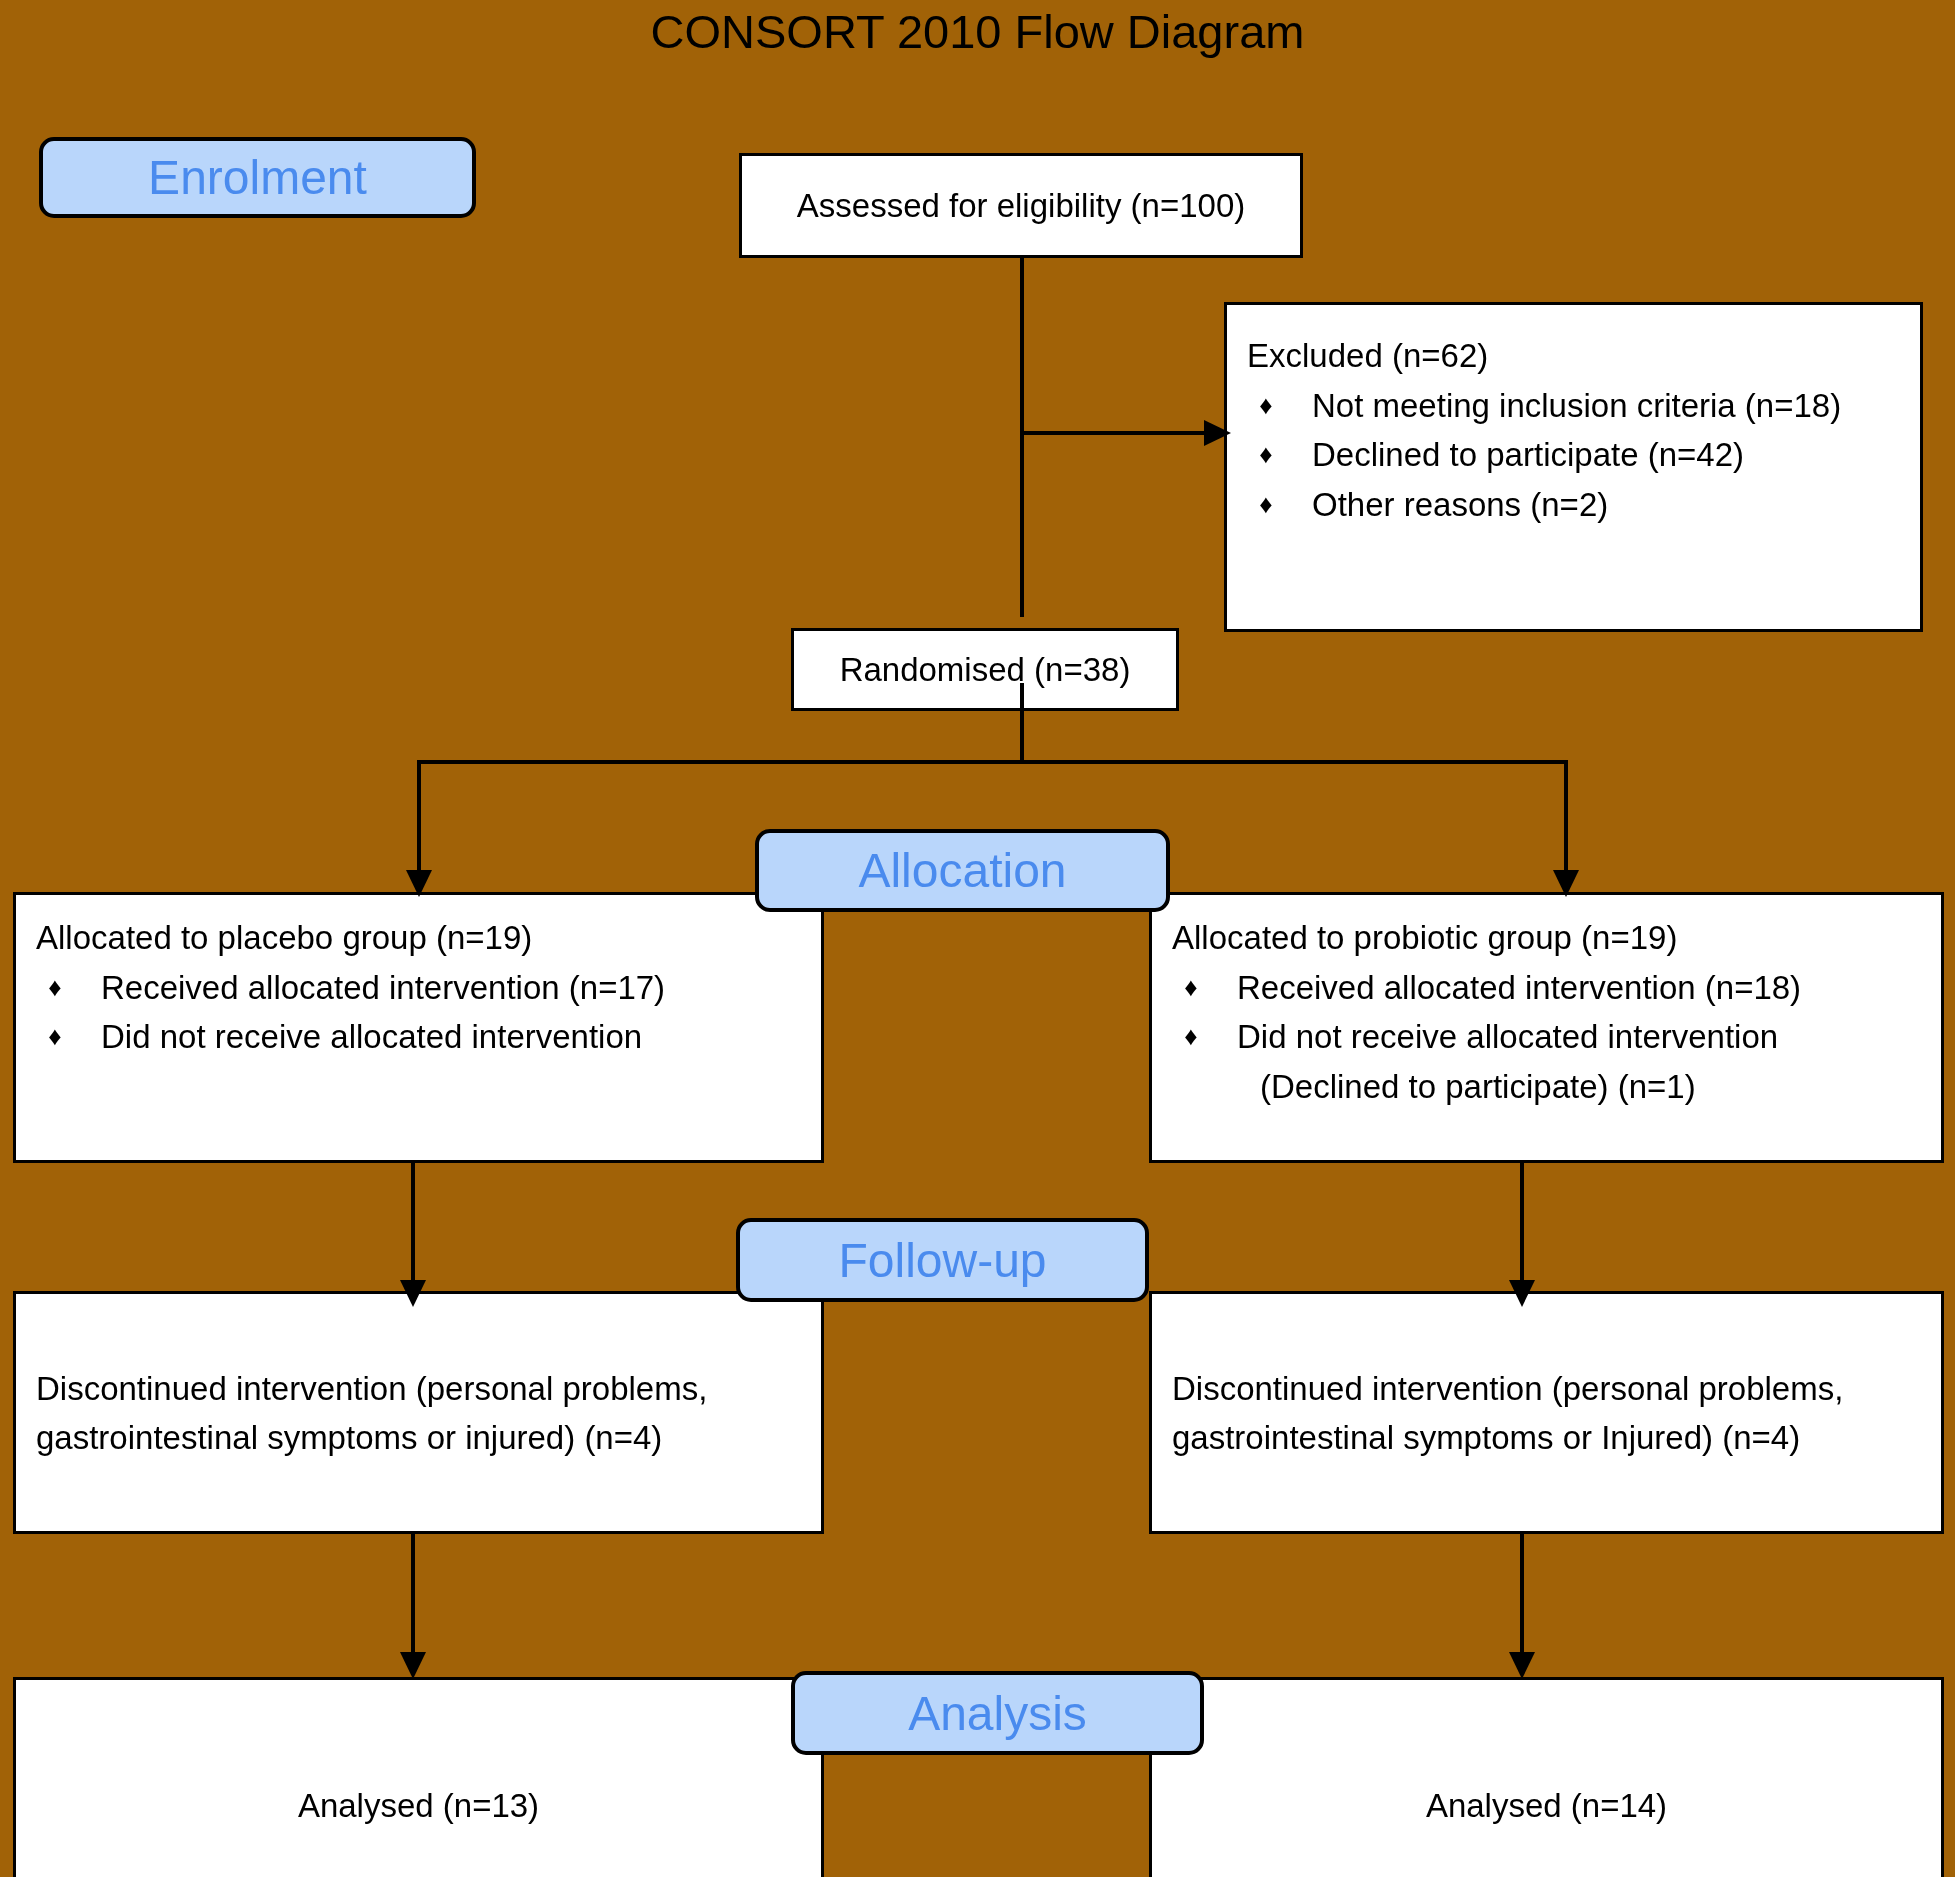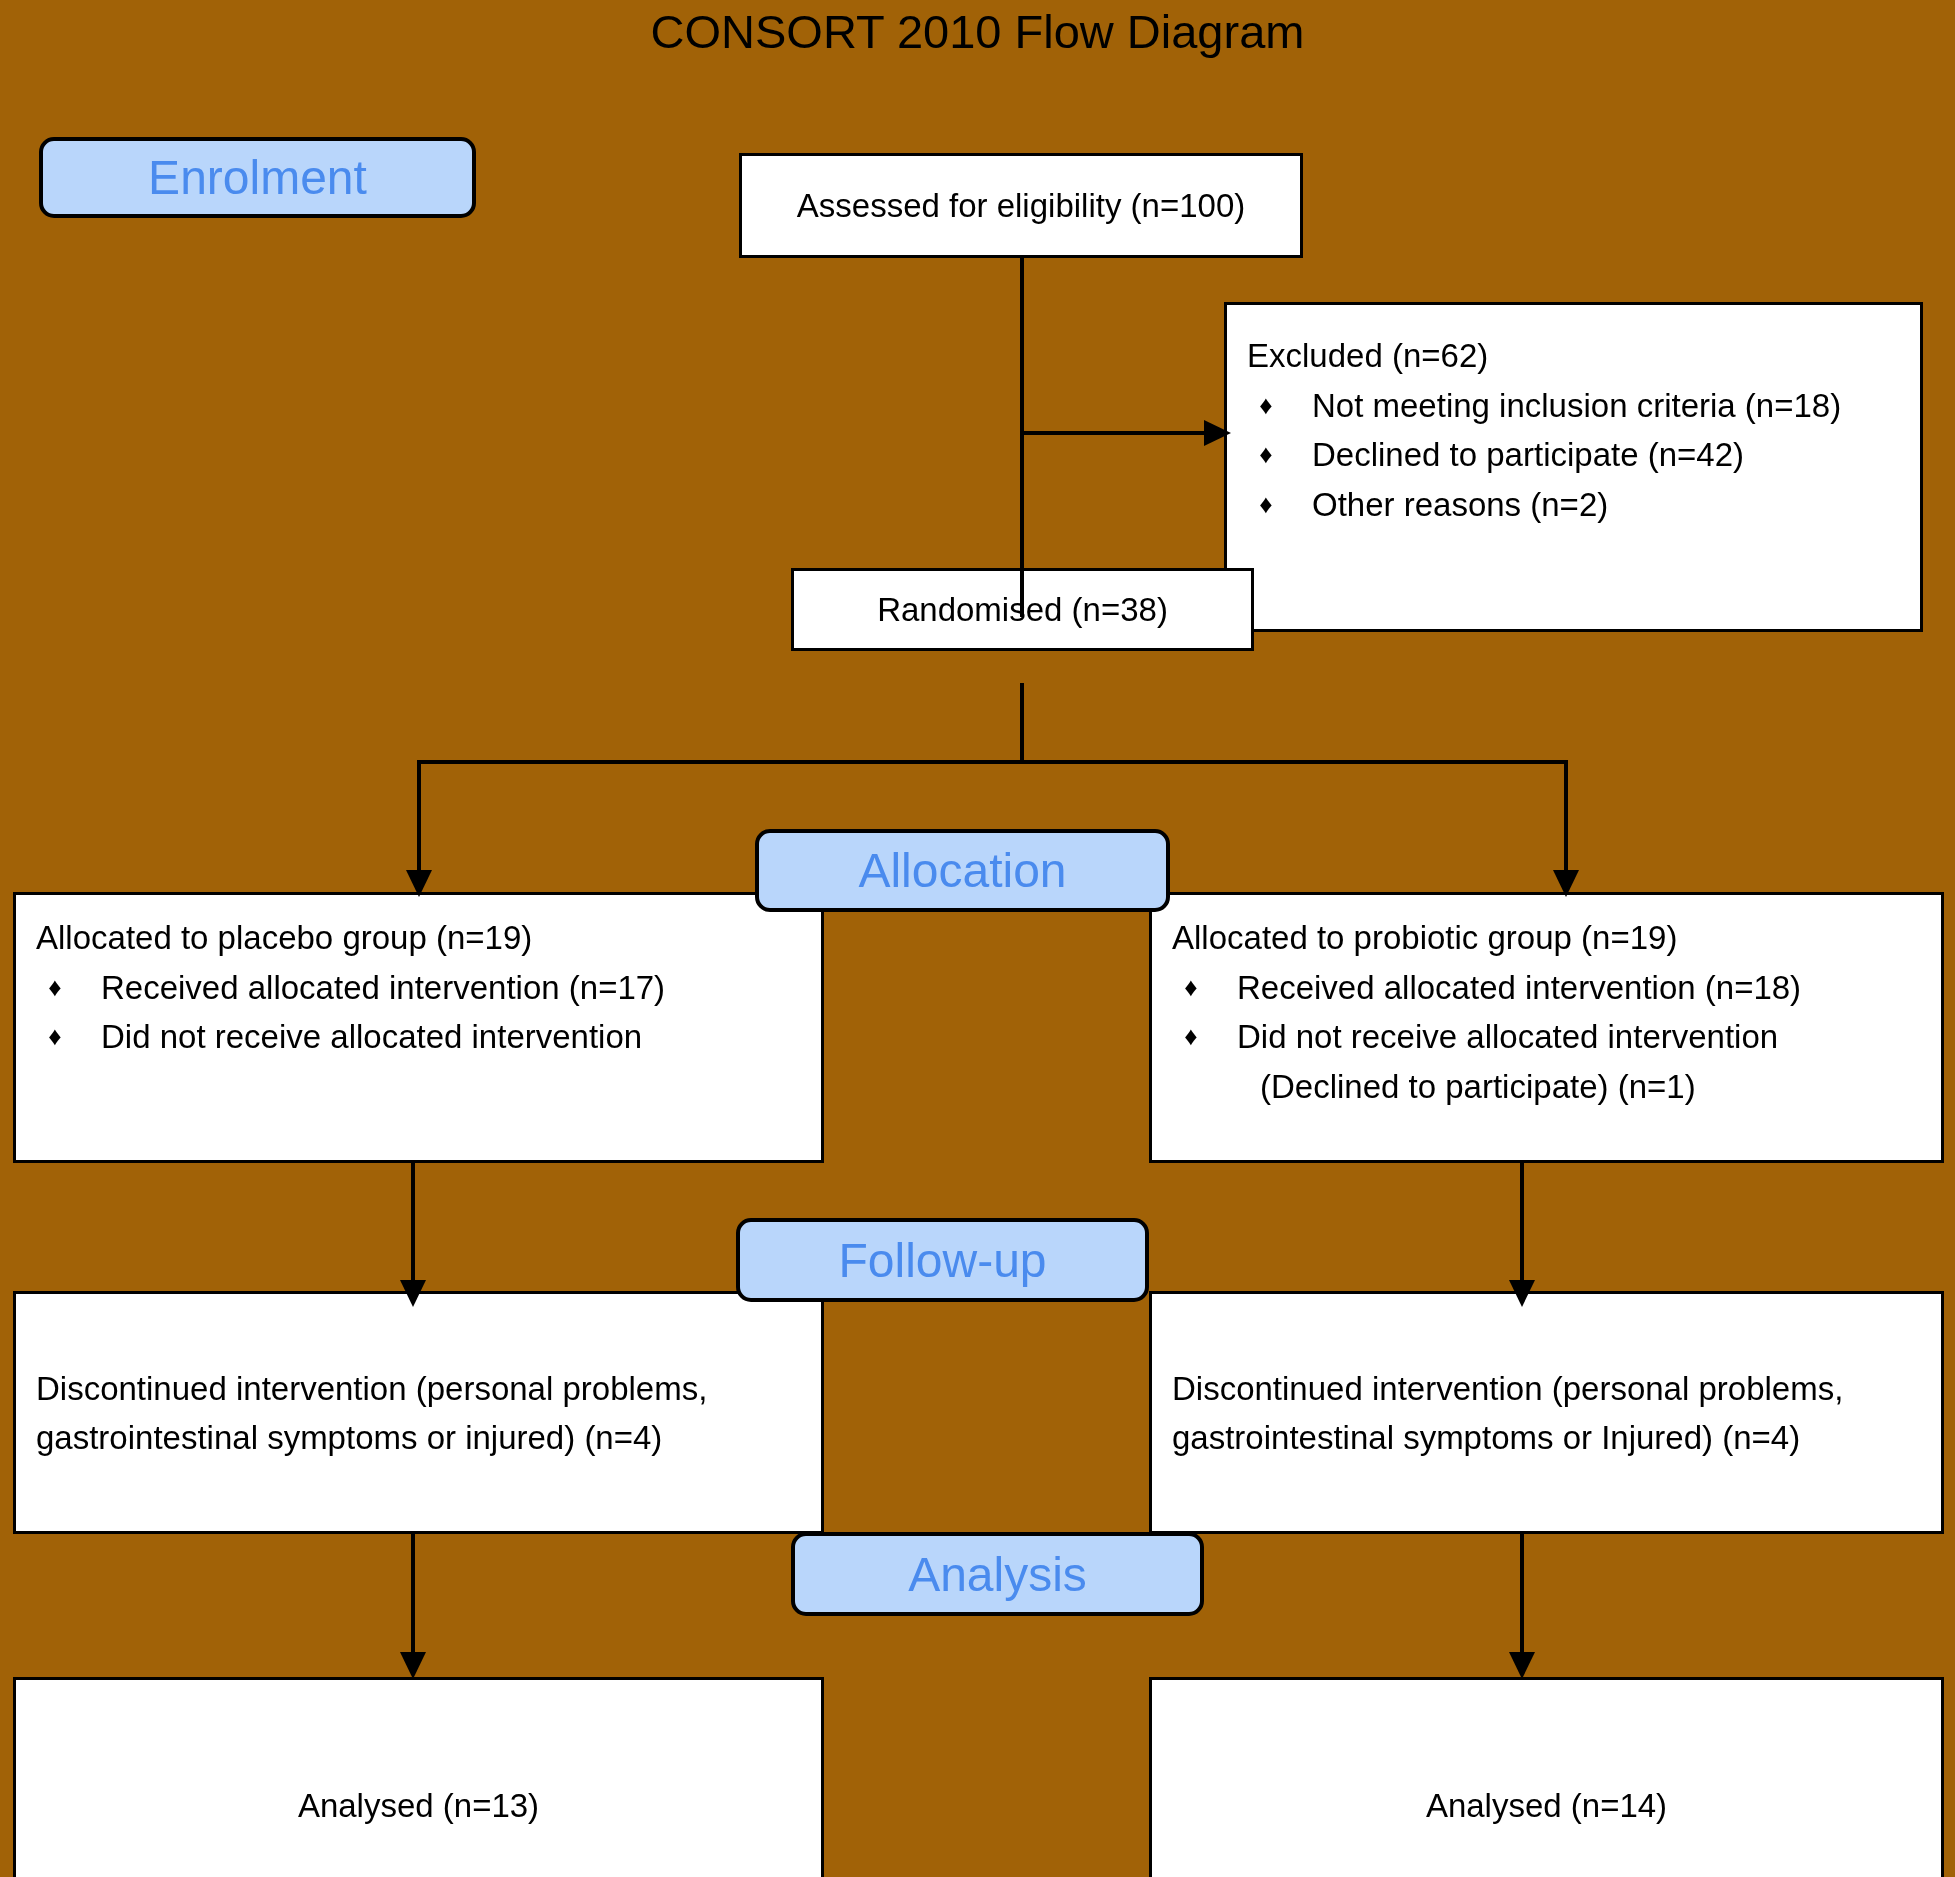--- a/index.html
+++ b/index.html
@@ -150,21 +150,21 @@
           <span class="cont">Declined to participate (n=42)</span>
         </li>
         <li>
           <span class="dia">♦</span>
           <span class="cont">Other reasons (n=2)</span>
         </li>
       </ul>
     </div>
   </div>
 
-  <div class="box center-v center-h" style="left:791px; top:568px; width:463px; height:83px;">
+  <div class="box center-v center-h" style="left:791px; top:628px; width:388px; height:83px;">
     <div class="inner">
       <div class="line">Randomised (n=38)</div>
     </div>
   </div>
 
   <div class="vline" style="left:1020px; top:683px; height:79px;"></div>
   <div class="hline" style="left:417px; top:760px; width:1150px;"></div>
   <div class="vline" style="left:417px; top:760px; height:135px;"></div>
   <div class="arrow-down" style="left:406px; top:870px;"></div>
   <div class="vline" style="left:1564px; top:760px; height:135px;"></div>
@@ -228,21 +228,21 @@
       <div class="line">Discontinued intervention (personal problems,</div>
       <div class="line">gastrointestinal symptoms or Injured) (n=4)</div>
     </div>
   </div>
 
   <div class="vline" style="left:411px; top:1534px; height:131px;"></div>
   <div class="arrow-down" style="left:400px; top:1652px;"></div>
   <div class="vline" style="left:1520px; top:1534px; height:131px;"></div>
   <div class="arrow-down" style="left:1509px; top:1652px;"></div>
 
-  <div class="badge" style="left:791px; top:1532px; width:413px; height:84px;">
+  <div class="badge" style="left:791px; top:1671px; width:413px; height:84px;">
     <span>Analysis</span>
   </div>
 
   <div class="box center-h" style="left:13px; top:1677px; width:811px; height:210px;">
     <div class="inner" style="top:101px;">
       <div class="line">Analysed (n=13)</div>
     </div>
   </div>
 
   <div class="box center-h" style="left:1149px; top:1677px; width:795px; height:210px;">

